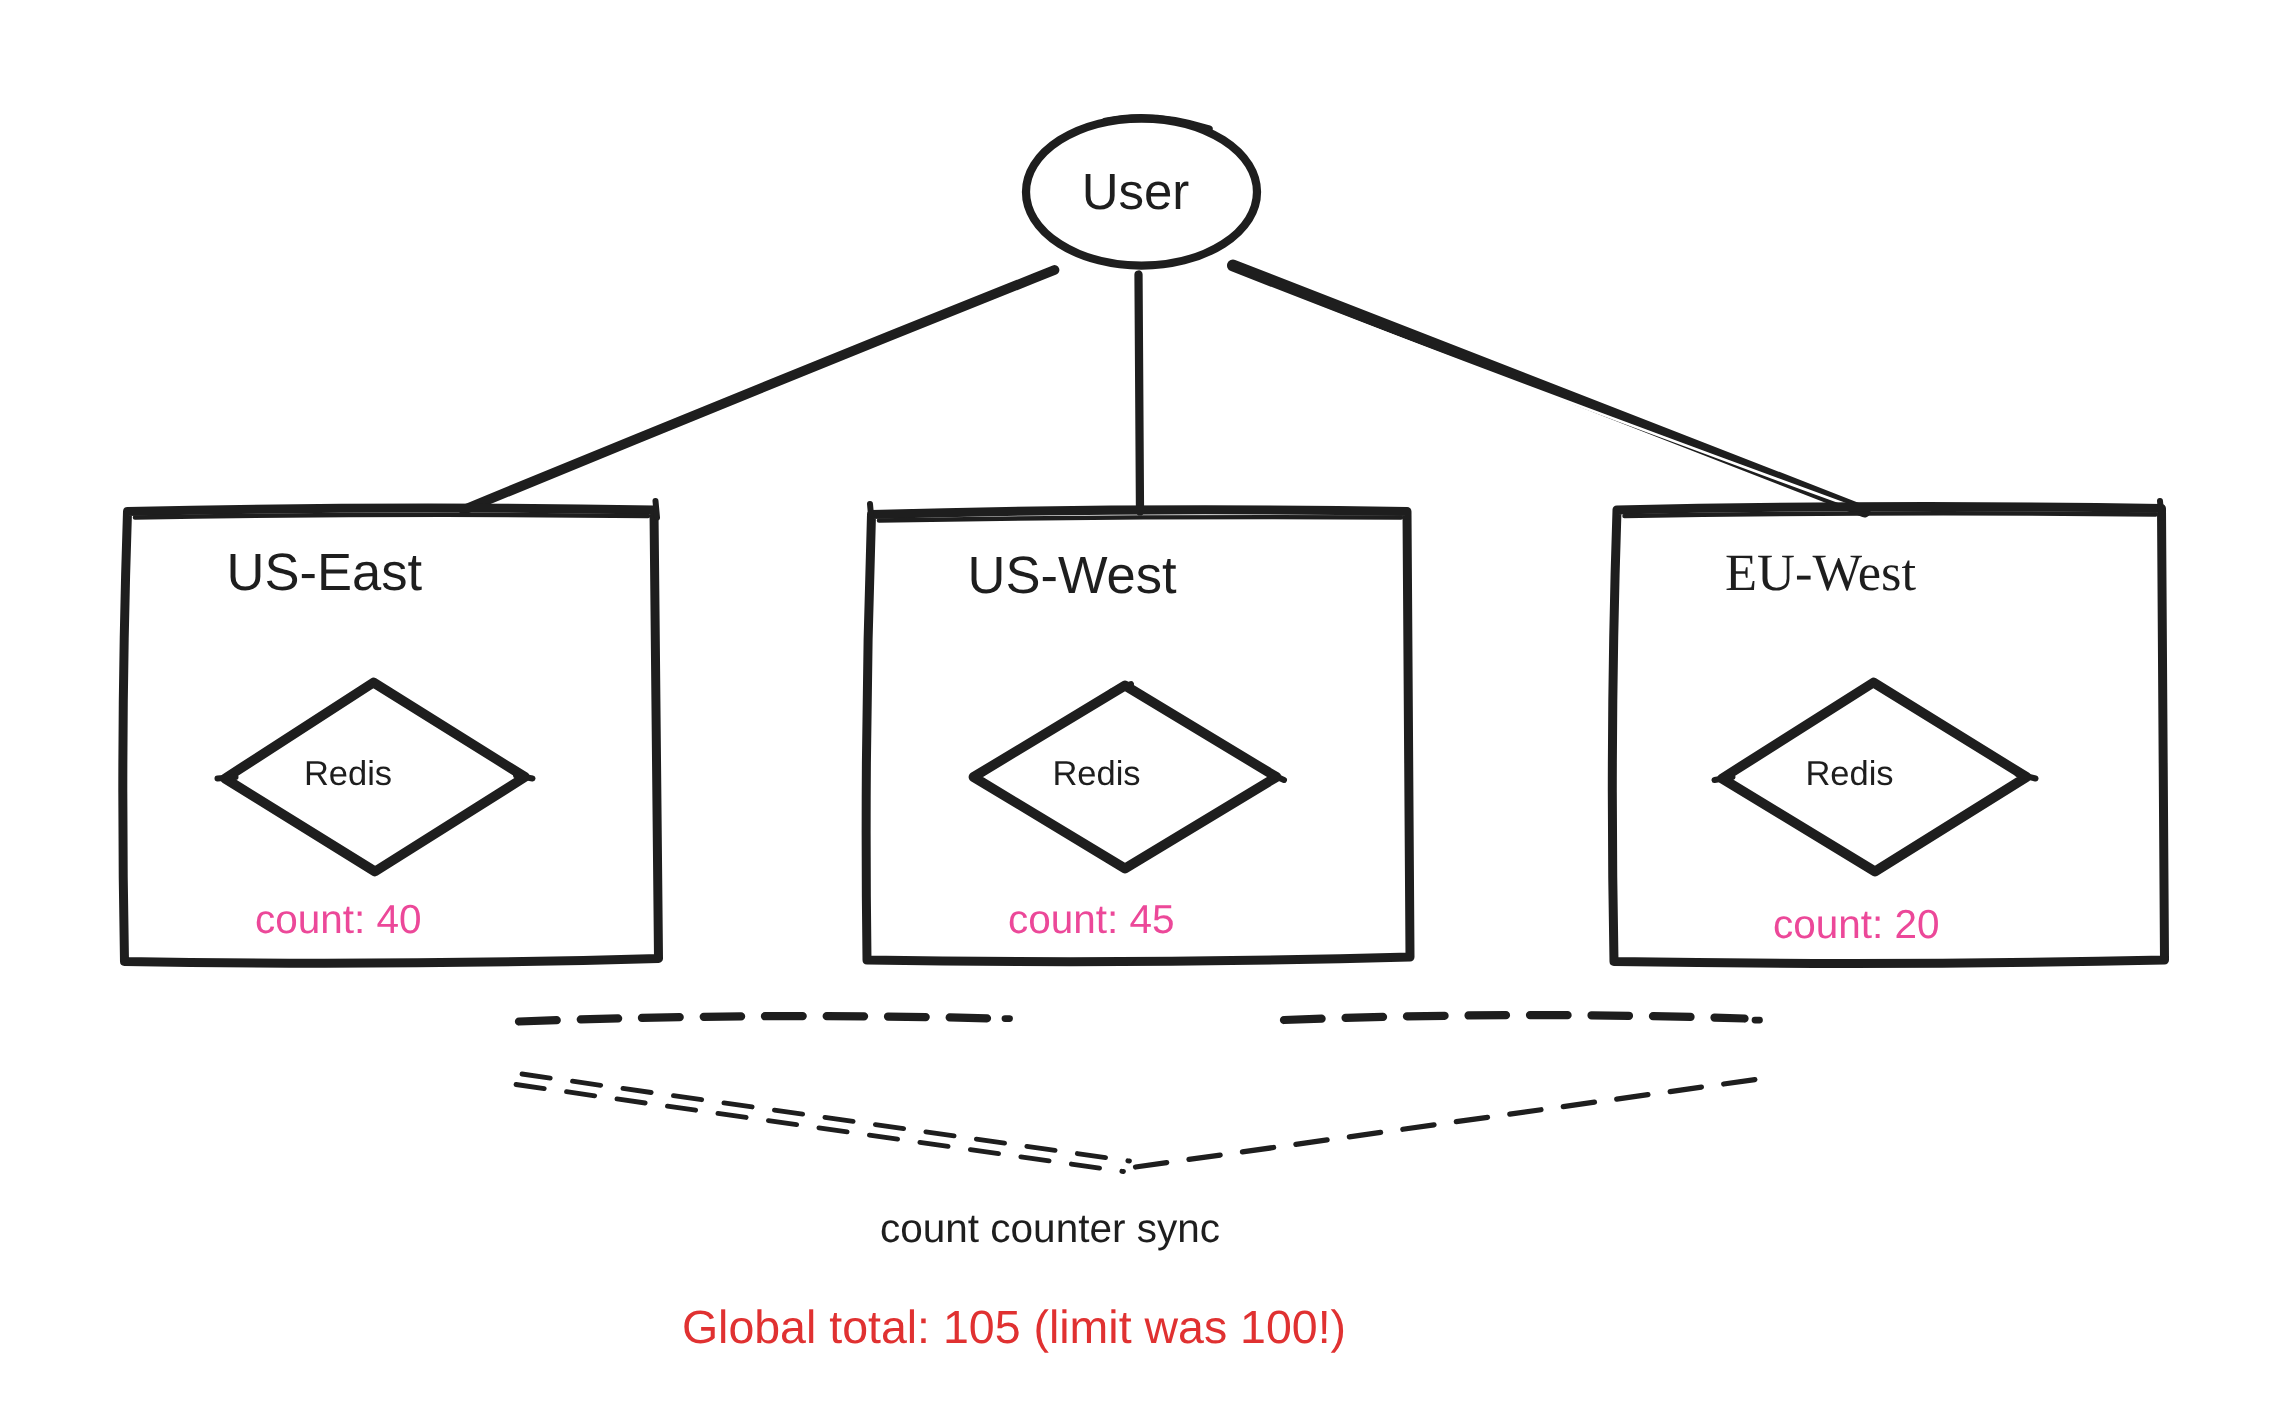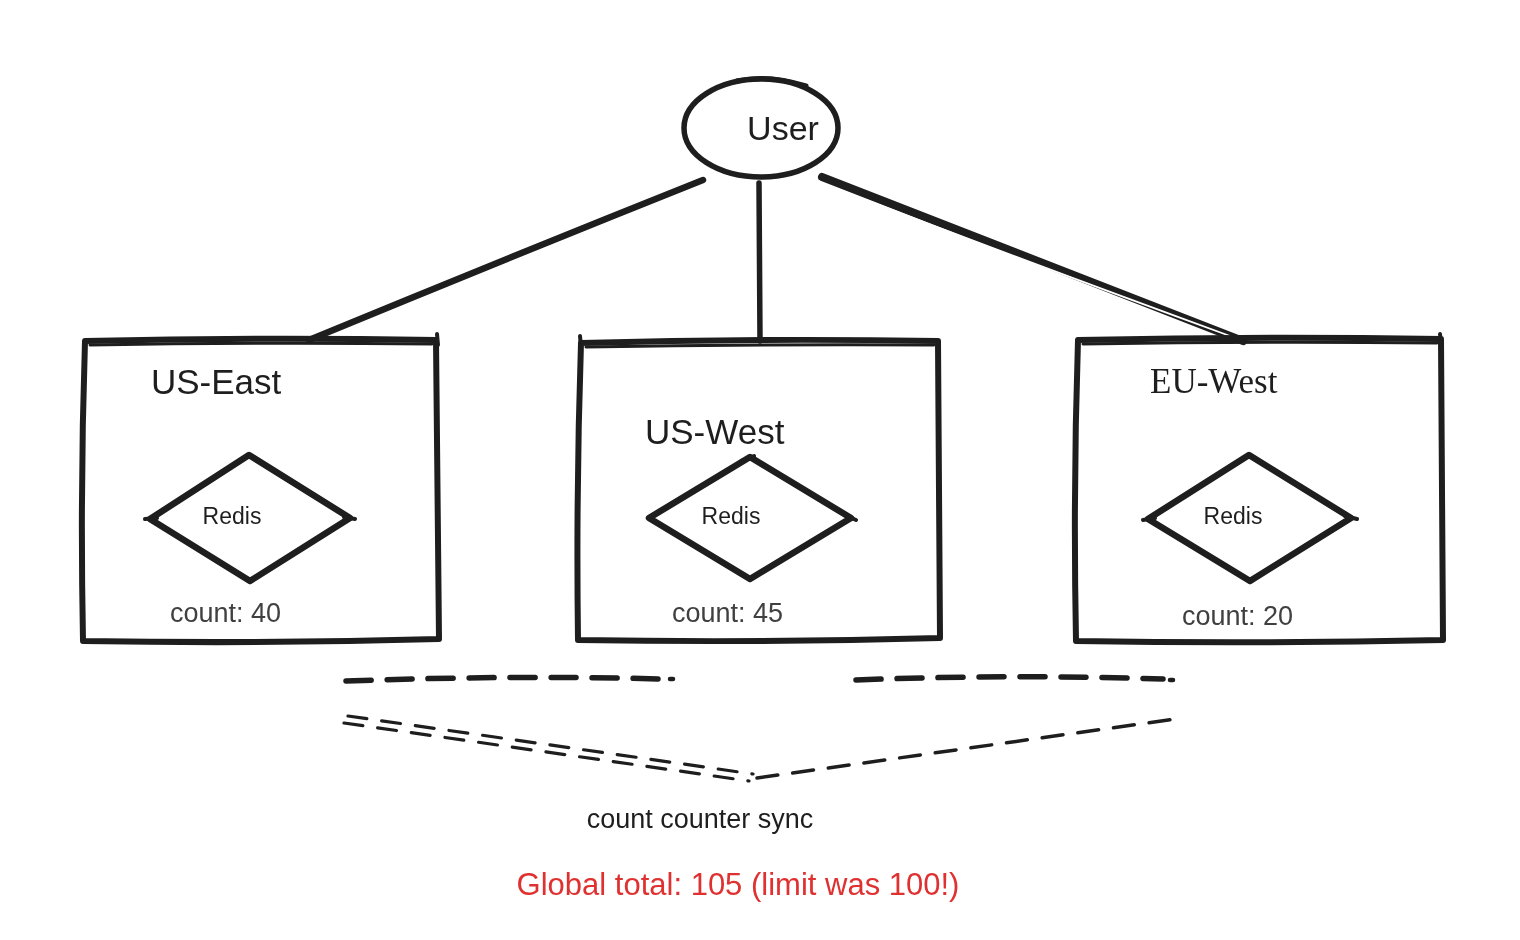--- a/index.html
+++ b/index.html
@@ -27,21 +27,21 @@
     position: absolute;
     white-space: nowrap;
     line-height: 1;
     color: #1e1e1e;
   }
   .ctr { transform: translate(-50%, -50%); }
   .ctr-x { transform: translateX(-50%); }
   .user-label { font-size: 34px; }
   .region-title { font-size: 35px; }
   .redis-label { font-size: 23px; }
-  .count-label { font-size: 27px; color: #404040; }
+  .count-label { font-size: 27px; color: #ec4899; }
   .sync-label { font-size: 27px; }
   .total-label { font-size: 31px; color: #e03131; }
 </style>
 </head>
 <body>
 
 <div id="stage">
 
   <svg id="shapes" viewBox="0 0 1520 940" fill="none" stroke="#1e1e1e" stroke-linecap="round" stroke-linejoin="round">
 
@@ -80,30 +80,30 @@
     <path d="M 670 679 L 673 679" stroke-width="4.5"></path>
 
     <path d="M 856 680 Q 1012 674 1163 679" stroke-width="5.5" stroke-dasharray="25 16"></path>
     <path d="M 1170 680 L 1173 680" stroke-width="4.5"></path>
 
     <path d="M 348 716 L 753 774" stroke-width="3.2" stroke-dasharray="19 15"></path>
     <path d="M 344 723 L 749 781" stroke-width="3.2" stroke-dasharray="19 15"></path>
     <path d="M 757 778 L 1175 719" stroke-width="3.5" stroke-dasharray="21 15"></path>
   </svg>
 
-  <div class="label user-label ctr" style="left:783px; top:128px;">User</div>
+  <div class="label user-label ctr" style="left:757px; top:128px;">User</div>
 
   <div class="label region-title" style="left:151px; top:364px;">US-East</div>
   <div class="label redis-label ctr" style="left:232px; top:516px;">Redis</div>
   <div class="label count-label" style="left:170px; top:600px;">count: 40</div>
 
-  <div class="label region-title" style="left:645px; top:366px;margin-top:48px;">US-West</div>
+  <div class="label region-title" style="left:645px; top:366px;">US-West</div>
   <div class="label redis-label ctr" style="left:731px; top:516px;">Redis</div>
   <div class="label count-label" style="left:672px; top:600px;">count: 45</div>
 
   <div class="label region-title" style="left:1150px; top:364px;font-family:Liberation Serif, serif;">EU-West</div>
   <div class="label redis-label ctr" style="left:1233px; top:516px;">Redis</div>
   <div class="label count-label" style="left:1182px; top:603px;">count: 20</div>
 
   <div class="label sync-label ctr-x" style="left:700px; top:806px;">count counter sync</div>
-  <div class="label total-label ctr-x" style="left:738px; top:869px;">Global total: 105 (limit was 100!)</div>
+  <div class="label total-label ctr-x" style="left:676px; top:869px;">Global total: 105 (limit was 100!)</div>
 
 </div>
 
 </body></html>

